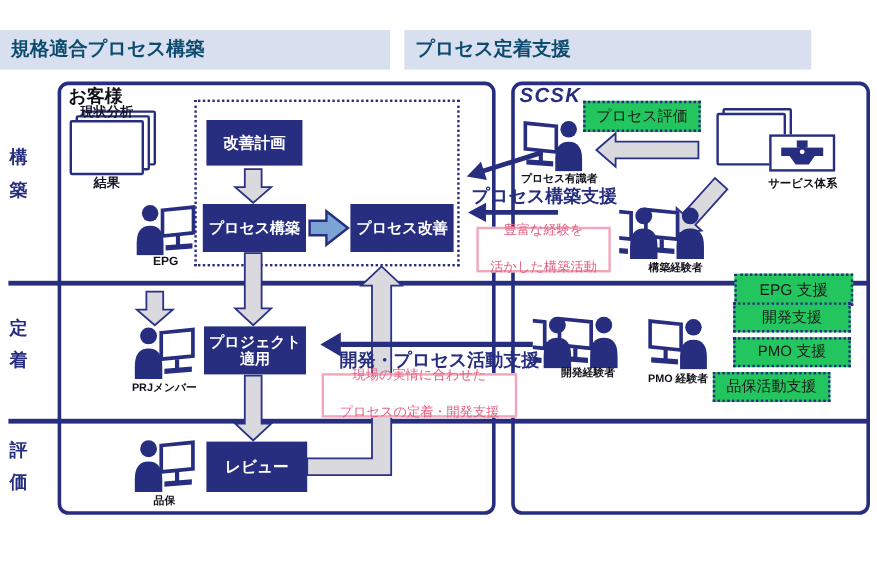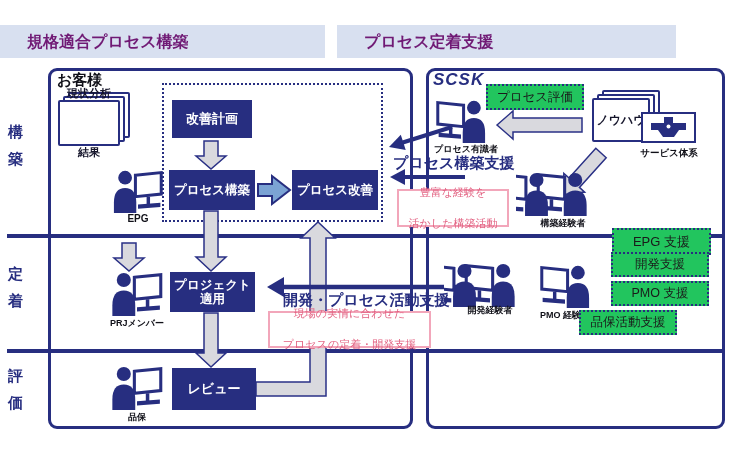--- a/index.html
+++ b/index.html
@@ -1,20 +1,20 @@
 <!DOCTYPE html>
 <html><head>
 <meta charset="utf-8">
 <style>
   html,body{margin:0;padding:0;background:#fff;}
   #canvas{position:relative;width:731px;height:476px;background:#fff;overflow:hidden;
           font-family:"Liberation Sans","DejaVu Sans",sans-serif;color:#14142a;}
   .abs{position:absolute;}
-  .hdr{background:#D8E0F0;color:#701a75;font-weight:bold;font-size:16px;line-height:33px;
-       height:33px;padding-left:27px;box-sizing:border-box;}
+  .hdr{background:#D8E0F0;color:#0c4a6e;font-weight:bold;font-size:16px;line-height:33px;
+       height:33px;padding-left:9px;box-sizing:border-box;}
   .phase{width:22px;text-align:left;font-weight:bold;font-size:15px;color:#272E80;
          line-height:27px;word-break:break-all;}
   .divider{height:4px;background:#272E80;}
   .bigbox{border:3px solid #272E80;border-radius:9px;box-sizing:border-box;background:transparent;}
   .boxtitle{font-weight:bold;font-size:15px;color:#101018;}
   .scsklogo{font-weight:bold;font-style:italic;font-size:17px;color:#272E80;letter-spacing:1px;}
   .dottedframe{border:2px dotted #272E80;box-sizing:border-box;}
   .navybox{background:#272E80;color:#fff;font-weight:bold;font-size:13px;display:flex;
            align-items:center;justify-content:center;text-align:center;line-height:1.15;box-sizing:border-box;}
   .navybox .ln{display:block;}
@@ -139,23 +139,20 @@
   <div class="abs dashedbox" style="left:486px;top:84px;width:98px;height:26px;">プロセス評価</div>
 
   <svg class="abs flip" style="left:434px;top:100px;" width="54" height="43" viewBox="0 0 60 50">
       <use href="#pcuser"></use>
     </svg>
   <div class="abs rolelabel" style="left:426px;top:143px;width:80px;">プロセス有識者</div>
 
   <div class="abs" style="left:592px;top:90px;width:72px;height:58px;">
     <div class="sheet" style="left:10px;top:0;width:58px;height:44px;"></div>
     <div class="sheet" style="left:5px;top:4px;width:58px;height:44px;"></div>
-    <div class="sheet" style="left:0;top:8px;width:58px;height:44px;font-size:12px;">
-      <span class="ln">ノウハウ</span>
-    </div>
   </div>
 
   <div class="abs" style="left:641px;top:112px;width:55px;height:31px;background:#fff;border:2px solid #272E80;box-sizing:border-box;">
     <svg width="51" height="27" viewBox="0 0 51 27">
       <rect x="21" y="3" width="9" height="6" fill="#272E80"></rect>
       <rect x="8" y="9" width="35" height="7" fill="#272E80"></rect>
       <circle cx="25.5" cy="12.5" r="4.5" fill="#272E80"></circle>
       <circle cx="25.5" cy="12.5" r="2" fill="#fff"></circle>
       <polygon points="15,16 36,16 31,23 20,23" fill="#272E80"></polygon>
     </svg>
@@ -189,15 +186,15 @@
   </svg>
   <div class="abs rolelabel" style="left:457px;top:304px;width:66px;">開発経験者</div>
 
   <svg class="abs flip" style="left:538px;top:265px;" width="54" height="43" viewBox="0 0 60 50">
       <use href="#pcuser"></use>
     </svg>
   <div class="abs rolelabel" style="left:528px;top:309px;width:74px;">PMO 経験者</div>
 
   <div class="abs dashedbox" style="left:611px;top:252px;width:98px;height:25px;">開発支援</div>
   <div class="abs dashedbox" style="left:611px;top:281px;width:98px;height:25px;">PMO 支援</div>
-  <div class="abs dashedbox" style="left:579px;top:310px;width:98px;height:25px;">品保活動支援</div>
+  <div class="abs dashedbox" style="left:594px;top:310px;width:98px;height:25px;">品保活動支援</div>
 
 </div>
 
 </body></html>

